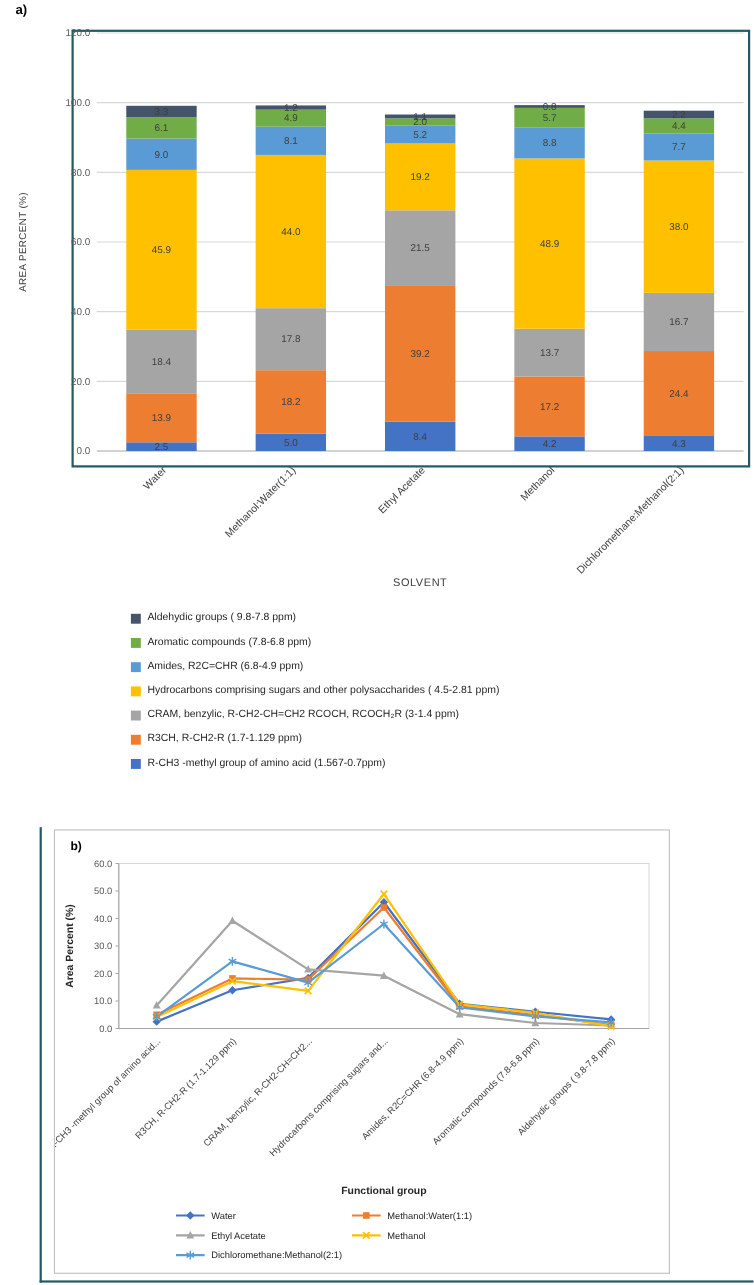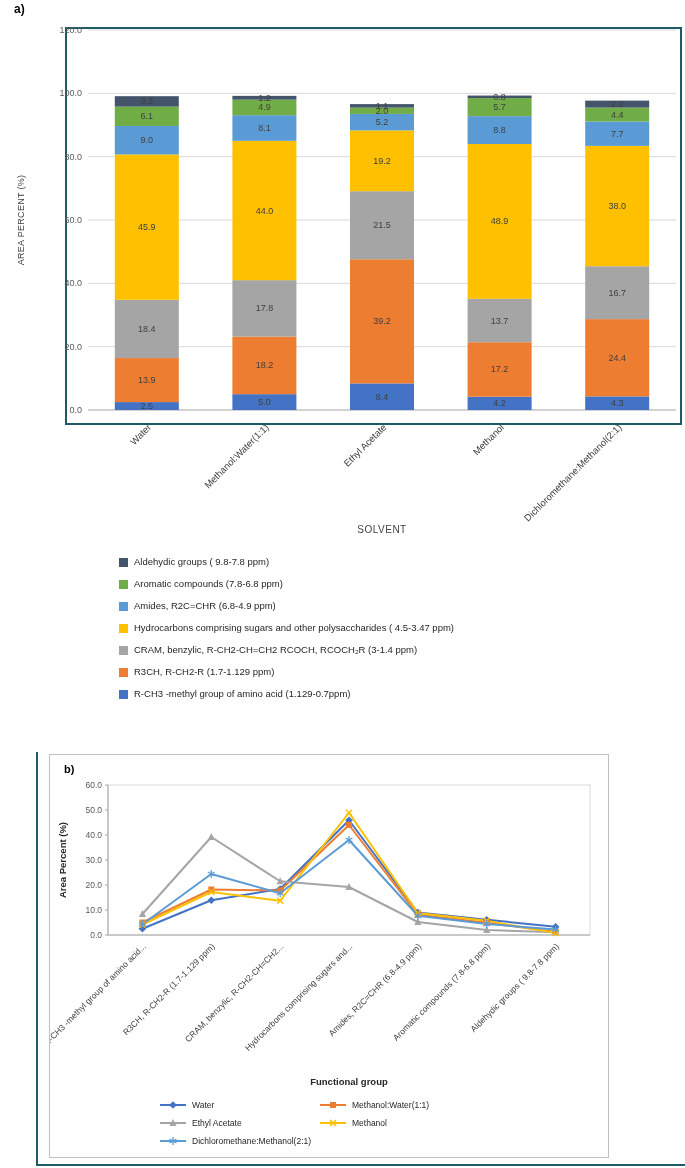--- a/index.html
+++ b/index.html
@@ -121,33 +121,33 @@
       <div class="legend-a-item">
         <span class="swatch" style="background: rgb(112, 173, 71);"></span>
         <span>Aromatic compounds (7.8-6.8 ppm)</span>
       </div>
       <div class="legend-a-item">
         <span class="swatch" style="background: rgb(91, 155, 213);"></span>
         <span>Amides, R2C=CHR (6.8-4.9 ppm)</span>
       </div>
       <div class="legend-a-item">
         <span class="swatch" style="background: rgb(255, 192, 0);"></span>
-        <span>Hydrocarbons comprising sugars and other polysaccharides ( 4.5-3.47 ppm)</span>
+        <span>Hydrocarbons comprising sugars and other polysaccharides ( 4.5-2.81 ppm)</span>
       </div>
       <div class="legend-a-item">
         <span class="swatch" style="background: rgb(165, 165, 165);"></span>
         <span>CRAM, benzylic, R-CH2-CH=CH2 RCOCH, RCOCH₂R (3-1.4 ppm)</span>
       </div>
       <div class="legend-a-item">
         <span class="swatch" style="background: rgb(237, 125, 49);"></span>
         <span>R3CH, R-CH2-R (1.7-1.129 ppm)</span>
       </div>
       <div class="legend-a-item">
         <span class="swatch" style="background: rgb(68, 114, 196);"></span>
-        <span>R-CH3 -methyl group of amino acid (1.129-0.7ppm)</span>
+        <span>R-CH3 -methyl group of amino acid (1.567-0.7ppm)</span>
       </div>
     </div>
   <div id="panel-b-frame">
     <div id="chart-b-box">
       <svg id="chart-b" width="556" height="400">
           <text x="14" y="18" font-size="11" font-weight="bold" fill="#000">b)</text>
           <rect x="58" y="30" width="482" height="150" fill="none" stroke="#D9D9D9"></rect>
           <line x1="55" y1="180" x2="58" y2="180" stroke="#A6A6A6"></line>
           <text x="52" y="183" text-anchor="end" font-size="8.5" fill="#595959">0.0</text>
           <line x1="55" y1="155" x2="58" y2="155" stroke="#A6A6A6"></line>

